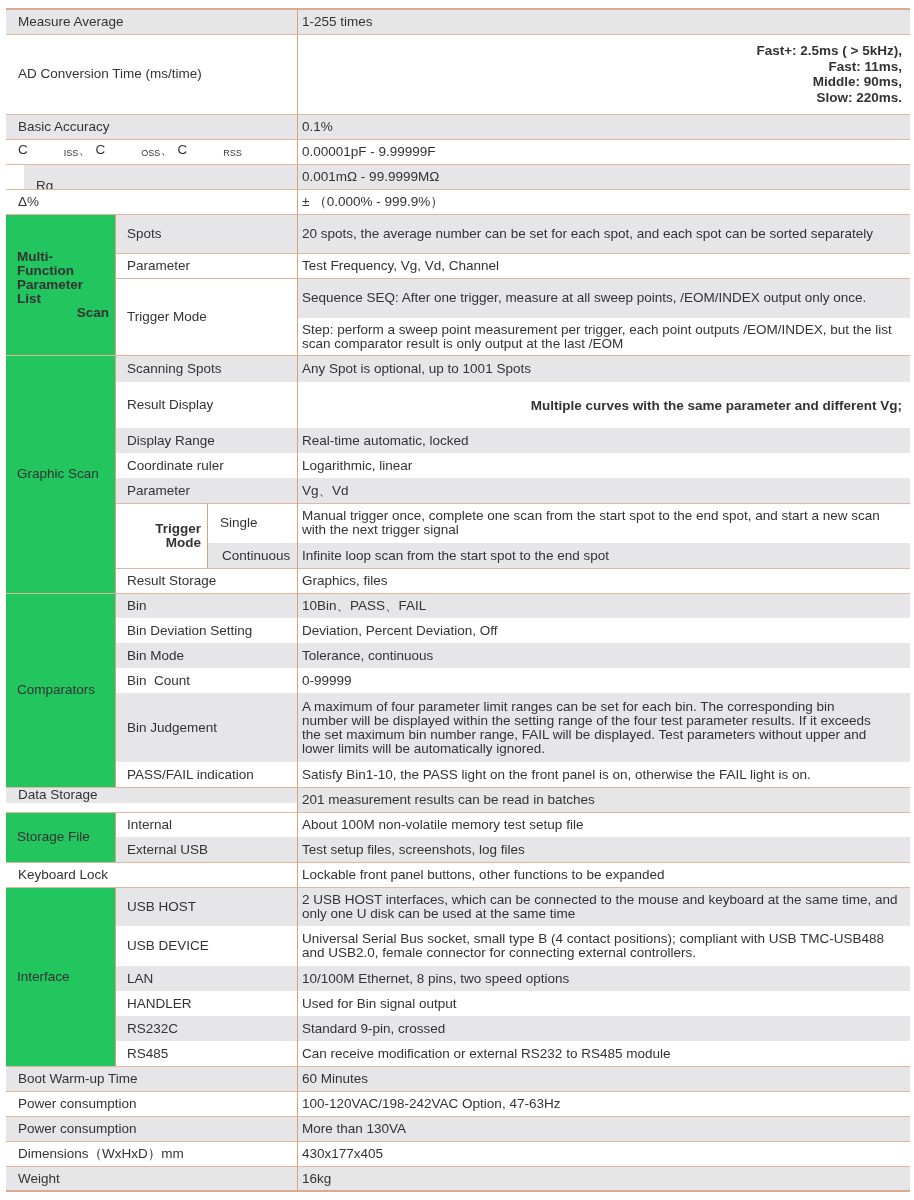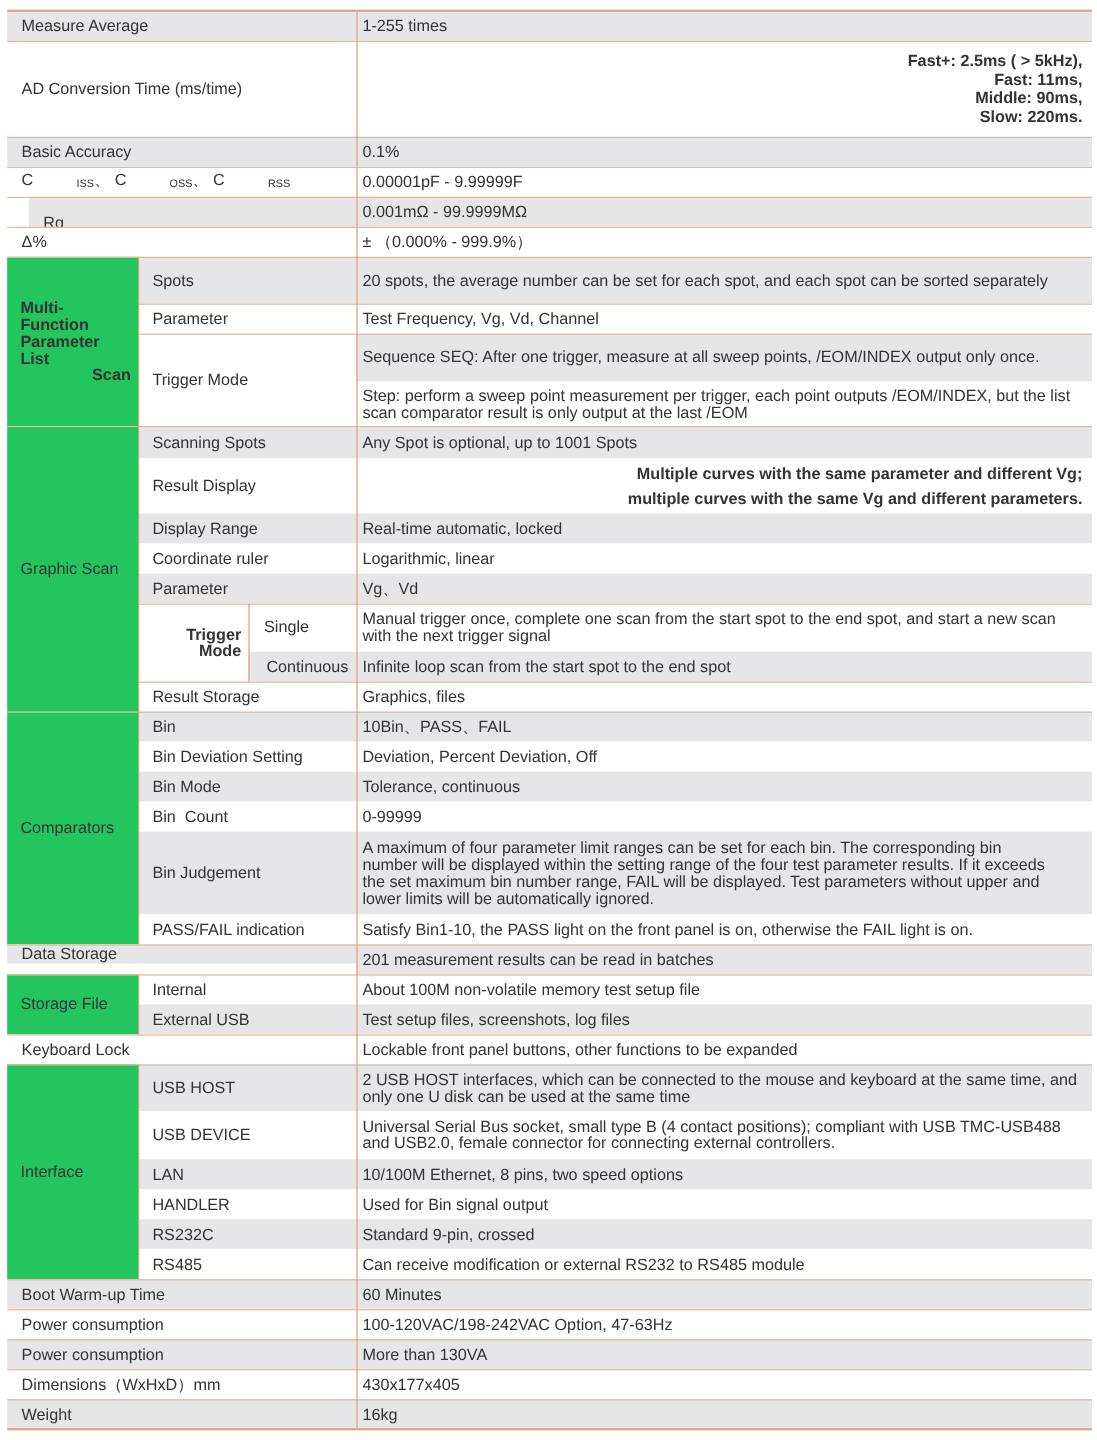--- a/index.html
+++ b/index.html
@@ -60,21 +60,20 @@
   <div class="cell w" style="left:115px;top:278px;width:182px;height:77px">Trigger Mode</div>
   <div class="cell val g" style="left:297px;top:278px;width:613px;height:40px">Sequence SEQ: After one trigger, measure at all sweep points, /EOM/INDEX output only once.</div>
   <div class="cell val w" style="left:297px;top:318px;width:613px;height:37px">Step: perform a sweep point measurement per trigger, each point outputs /EOM/INDEX, but the list scan comparator result is only output at the last /EOM</div>
 
   <div class="cell group" style="left:6px;top:355px;width:109px;height:238px">Graphic Scan</div>
   <div class="cell g" style="left:115px;top:355px;width:182px;height:27px">Scanning Spots</div>
   <div class="cell val g" style="left:297px;top:355px;width:613px;height:27px">Any Spot is optional, up to 1001 Spots</div>
   <div class="cell w" style="left:115px;top:382px;width:182px;height:46px">Result Display</div>
   <div class="cell val w multi" style="left:297px;top:382px;width:613px;height:46px;line-height:21px">
     <span>Multiple curves with the same parameter and different Vg;</span>
-    <span>multiple curves with the same Vg and different parameters.</span>
   </div>
   <div class="cell g" style="left:115px;top:428px;width:182px;height:25px">Display Range</div>
   <div class="cell val g" style="left:297px;top:428px;width:613px;height:25px">Real-time automatic, locked</div>
   <div class="cell w" style="left:115px;top:453px;width:182px;height:25px">Coordinate ruler</div>
   <div class="cell val w" style="left:297px;top:453px;width:613px;height:25px">Logarithmic, linear</div>
   <div class="cell g" style="left:115px;top:478px;width:182px;height:25px">Parameter</div>
   <div class="cell val g" style="left:297px;top:478px;width:613px;height:25px">Vg、Vd</div>
   <div class="cell w multi" style="left:115px;top:503px;width:92px;height:65px">
     <span>Trigger</span>
     <span>Mode</span>

